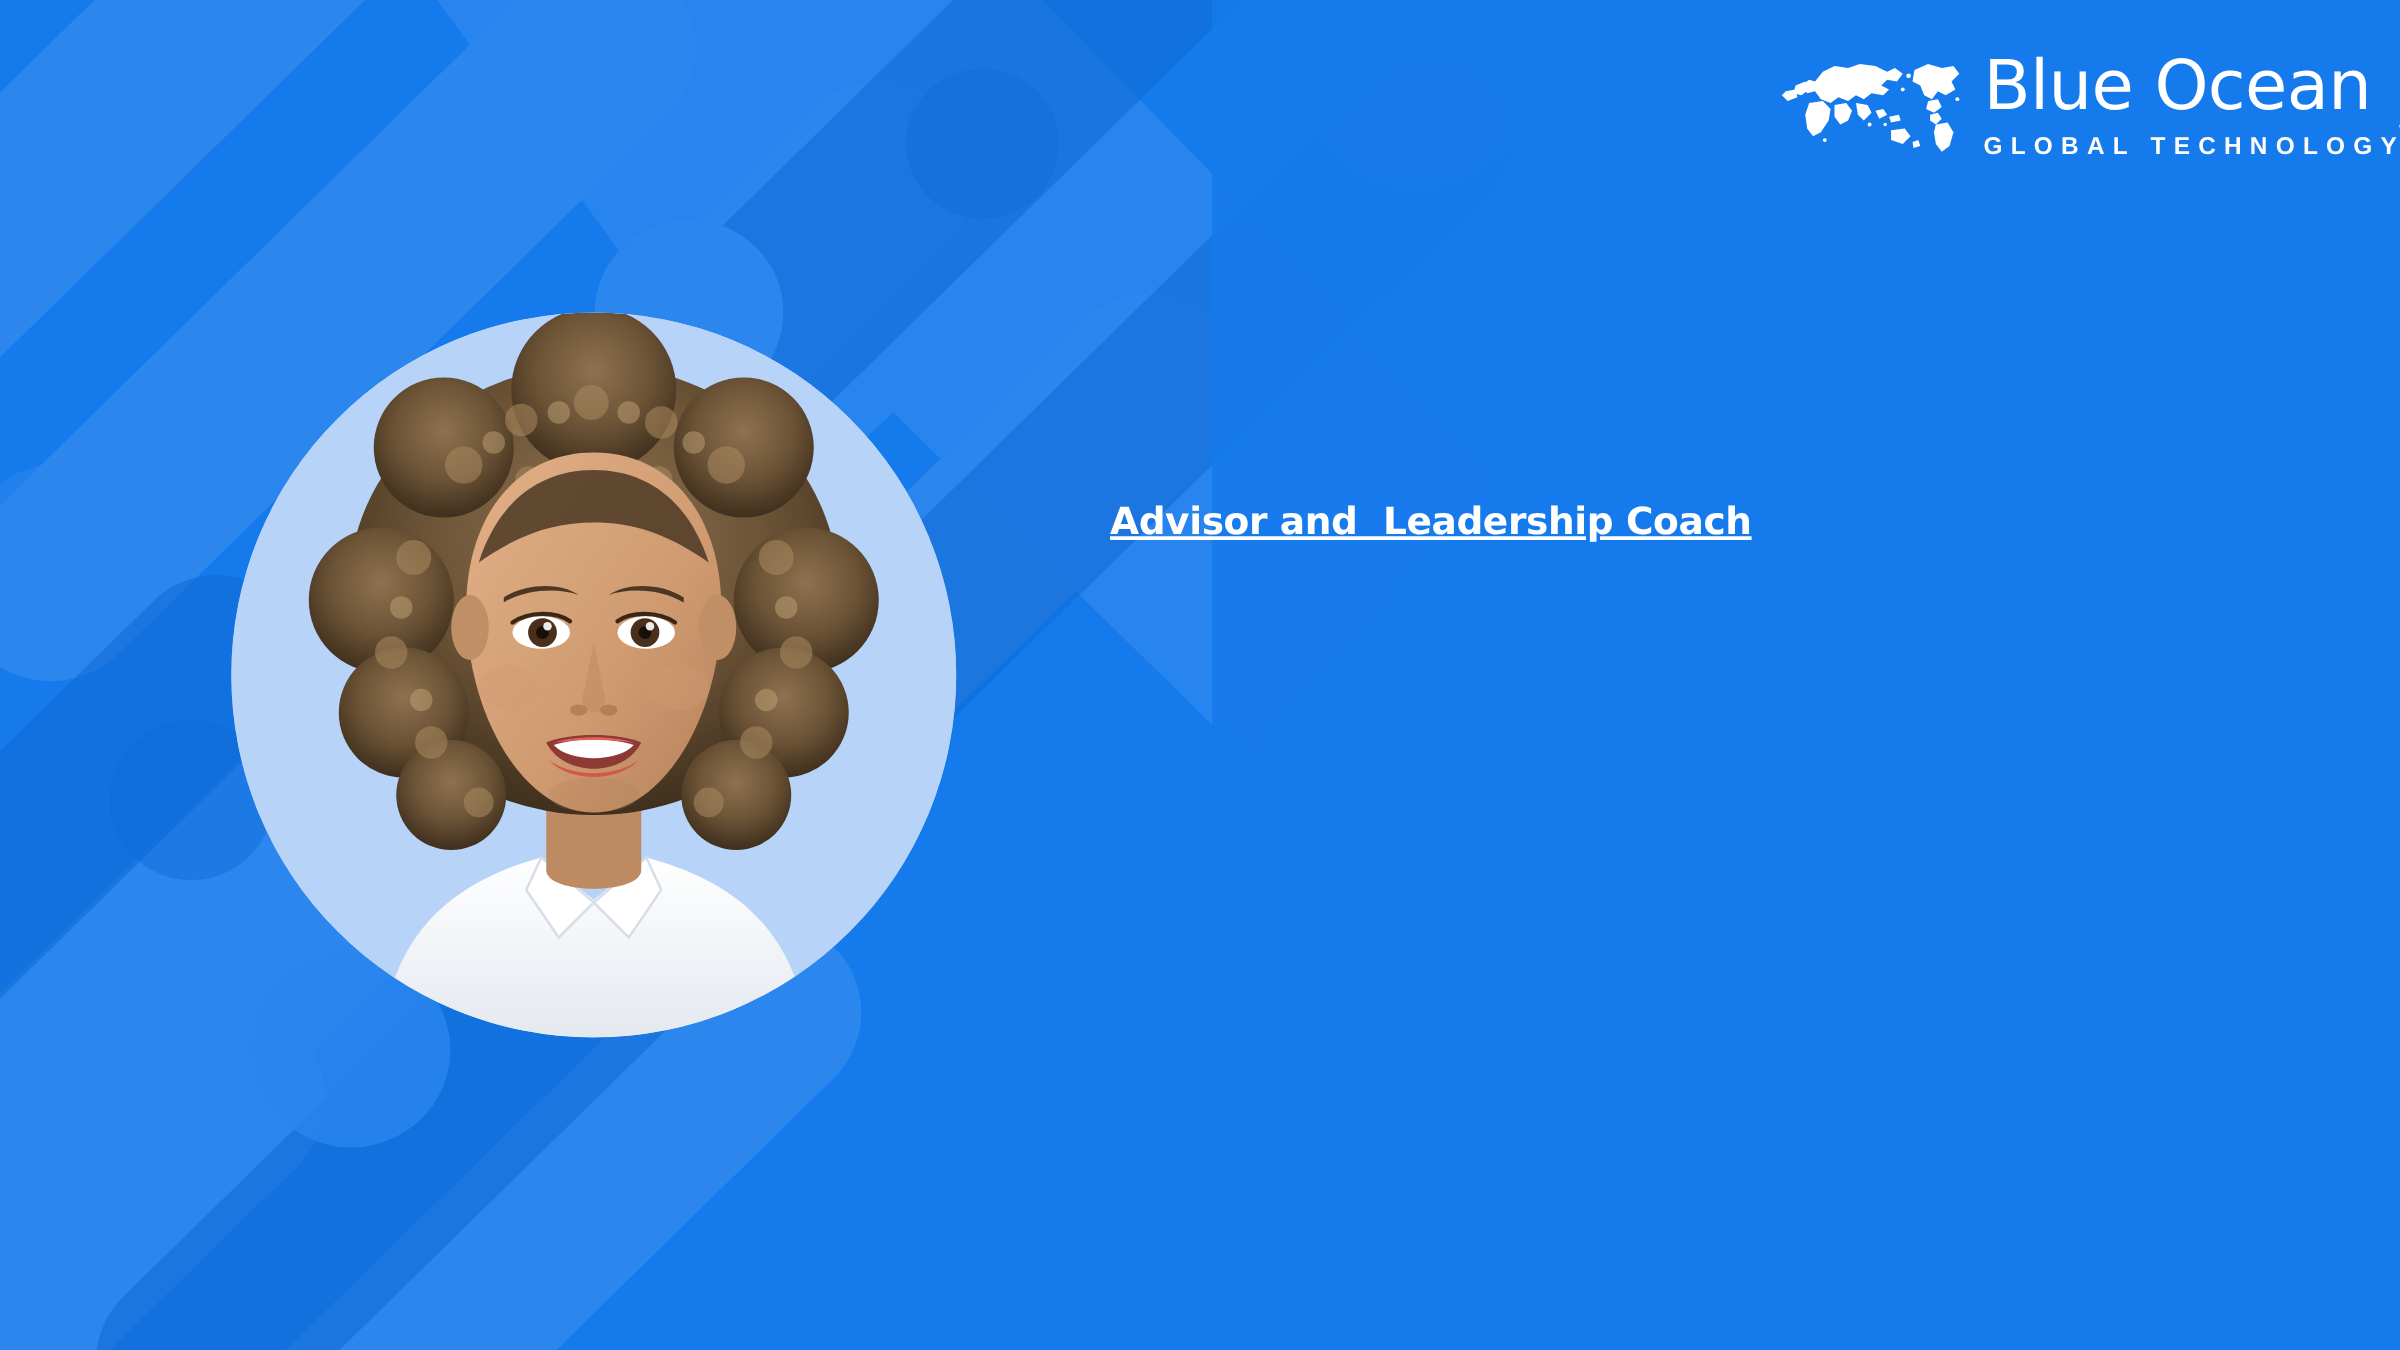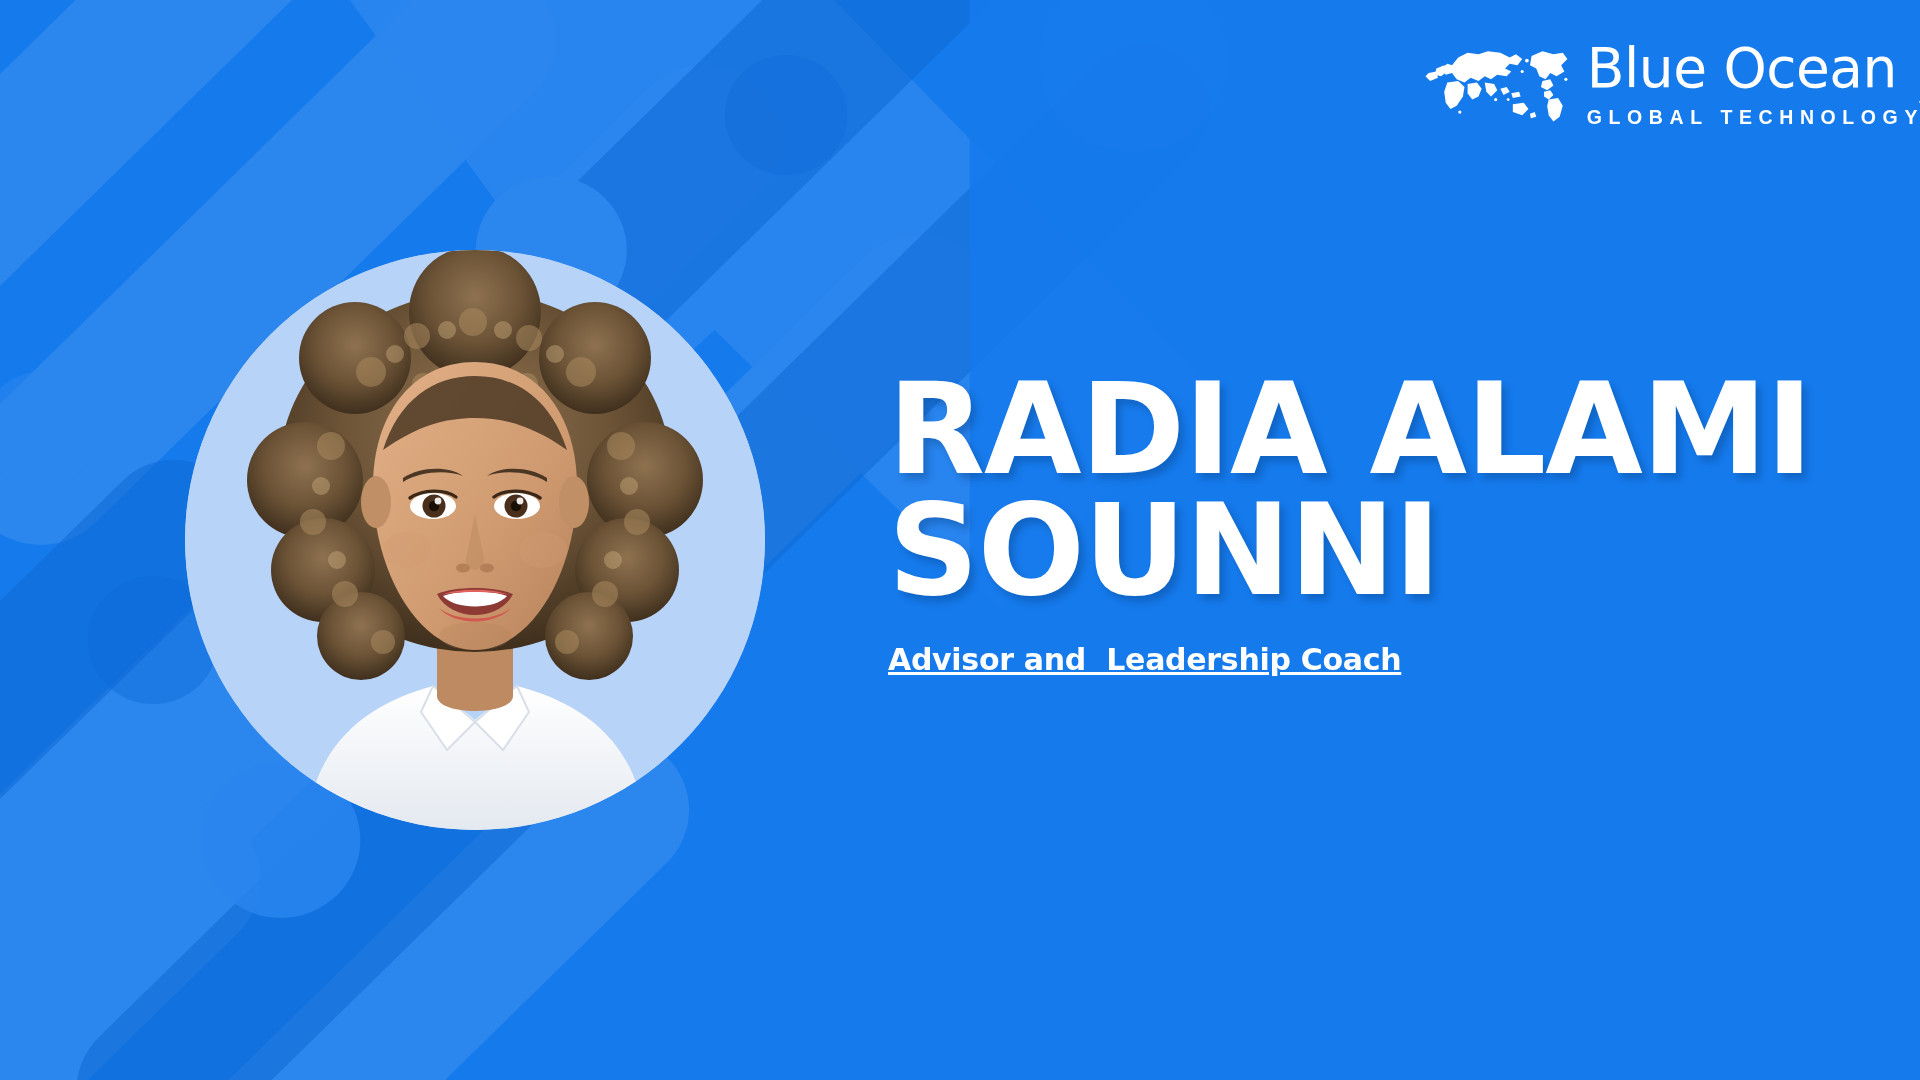--- a/index.html
+++ b/index.html
@@ -331,18 +331,16 @@
         <path d="M 254 358 C 272 372 308 372 326 358 C 310 376 270 376 254 358 Z" fill="#d1584f"></path>
 
         <ellipse cx="290" cy="386" rx="36" ry="14" fill="#b5815a" opacity="0.28"></ellipse>
         <ellipse cx="222" cy="300" rx="24" ry="18" fill="#d09a72" opacity="0.35"></ellipse>
         <ellipse cx="358" cy="300" rx="24" ry="18" fill="#d09a72" opacity="0.35"></ellipse>
       </g>
     </svg>
   </div>
 
   <div class="text-block">
-    <h1 class="person-name">RADIA ALAMI
-SOUNNI</h1>
     <div class="person-role">Advisor and  Leadership Coach</div>
   </div>
 
 </div>
 
 </body></html>

